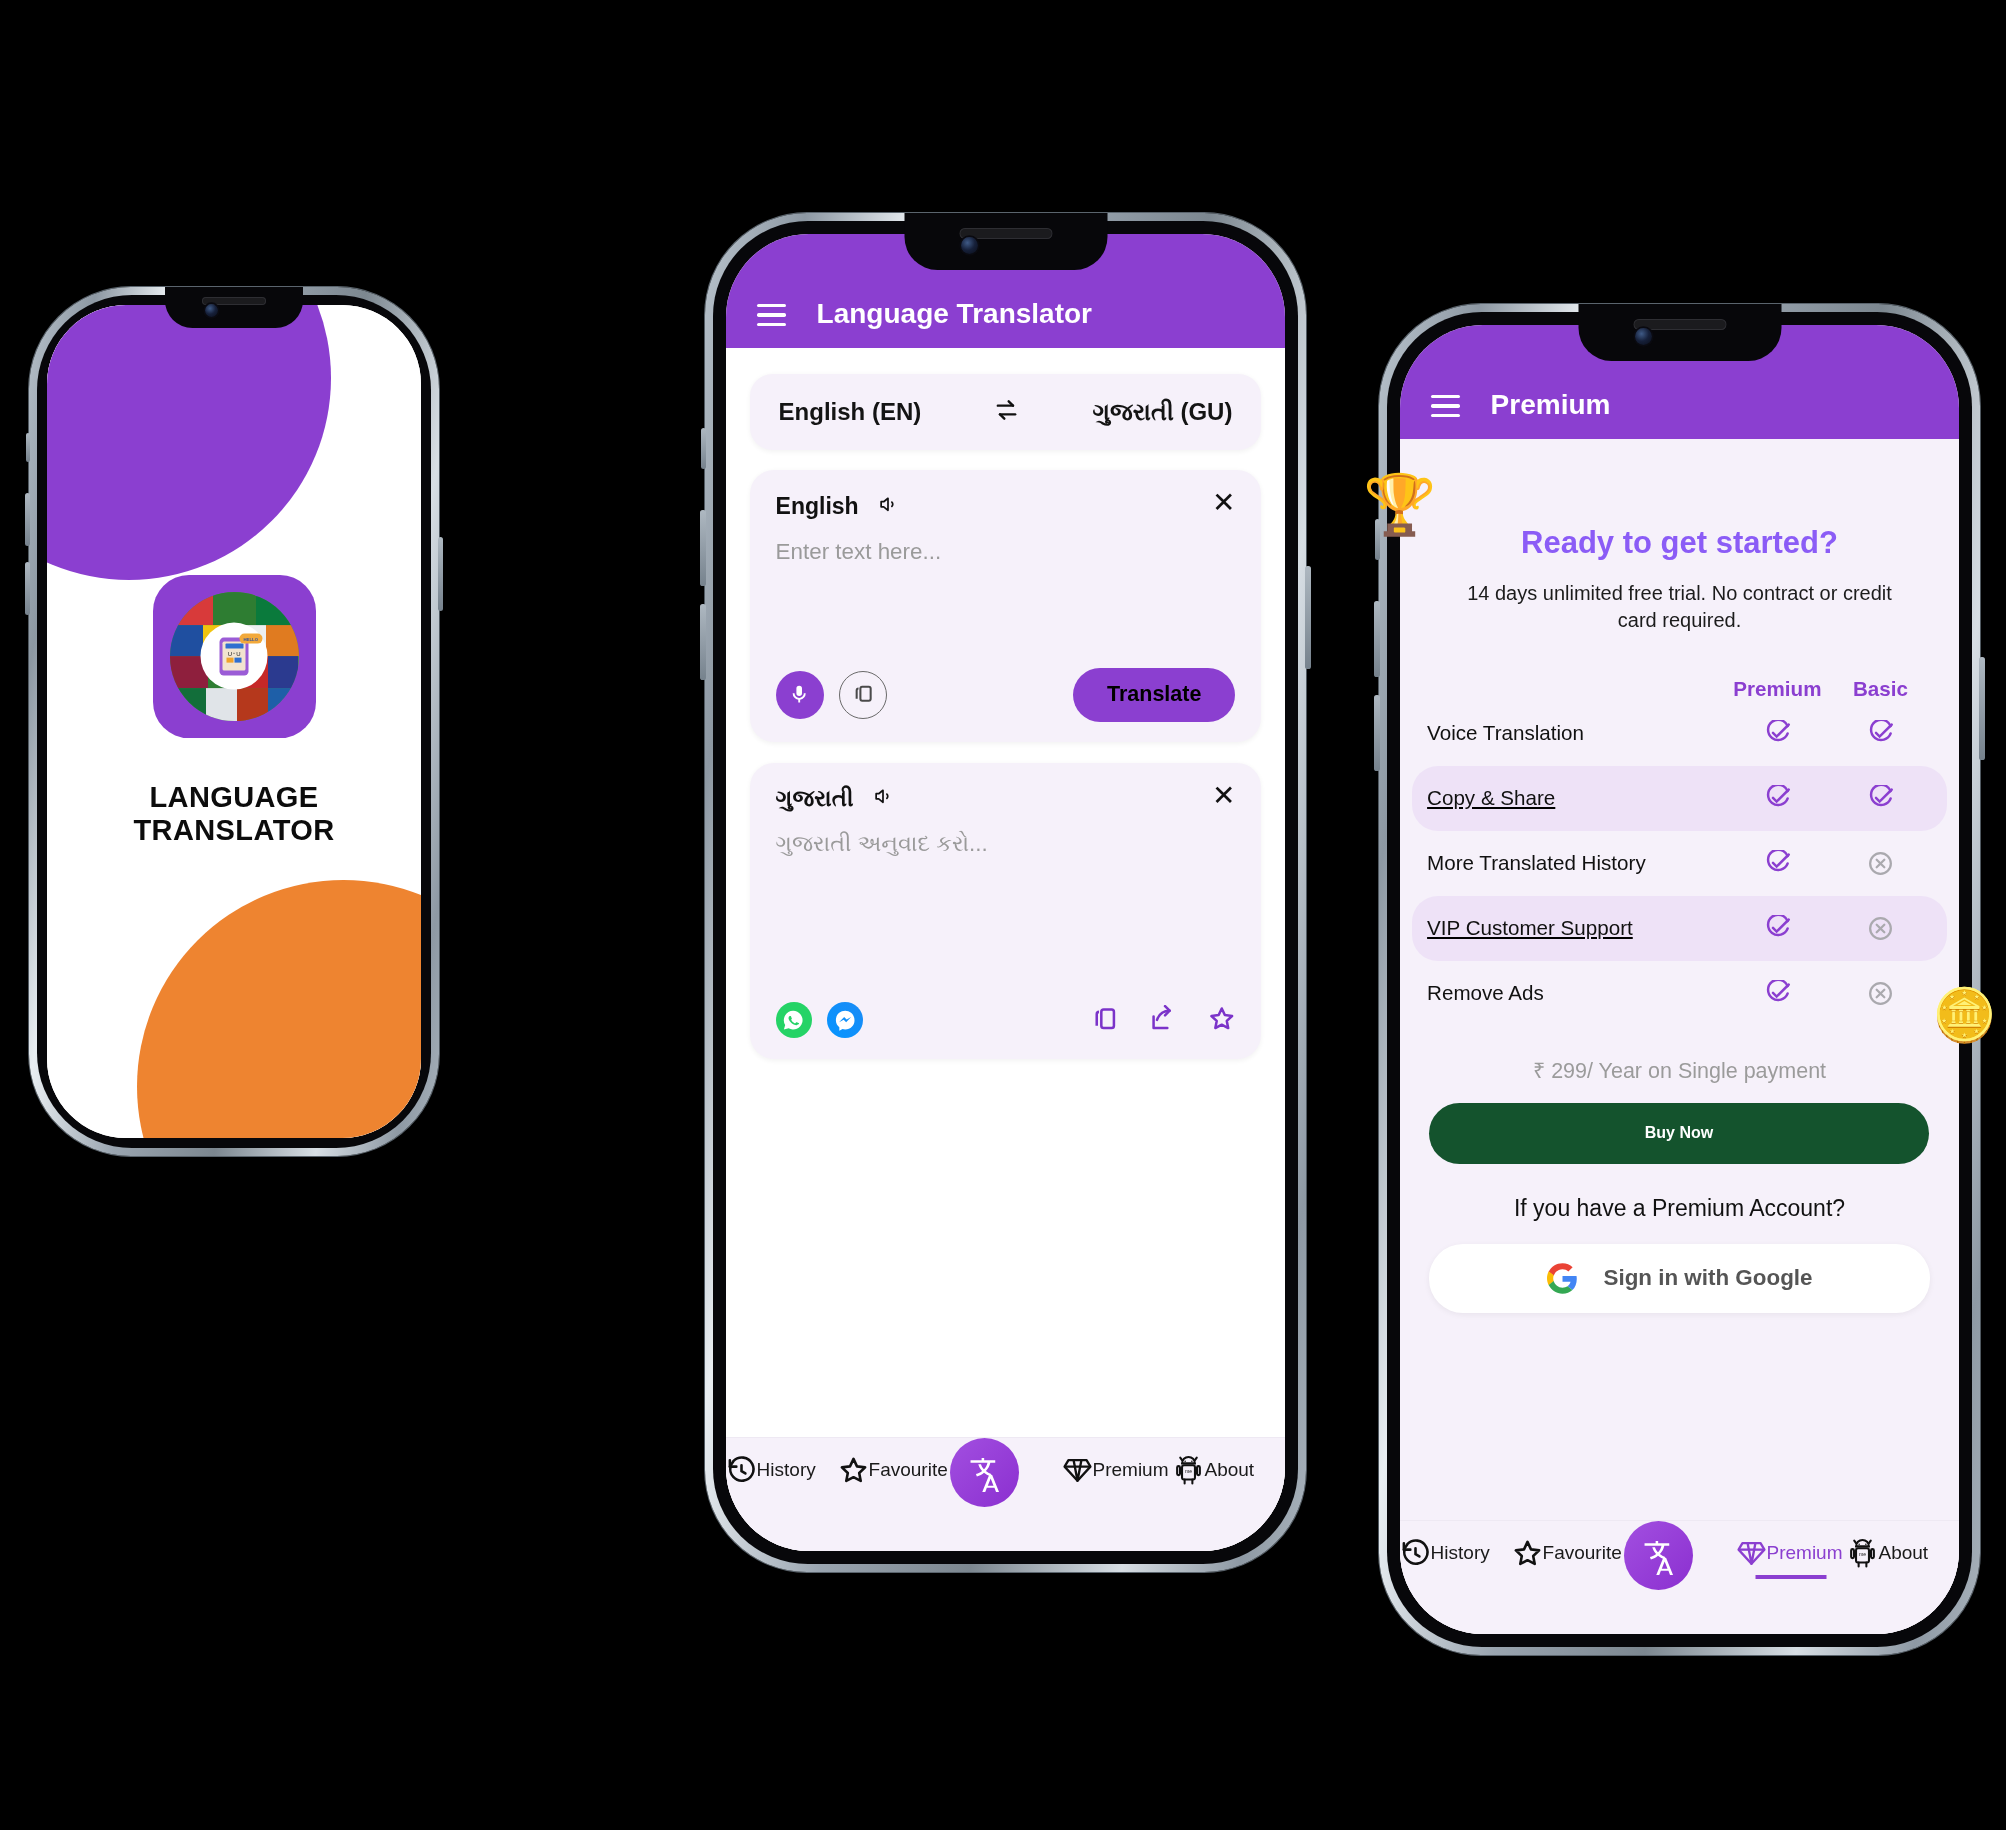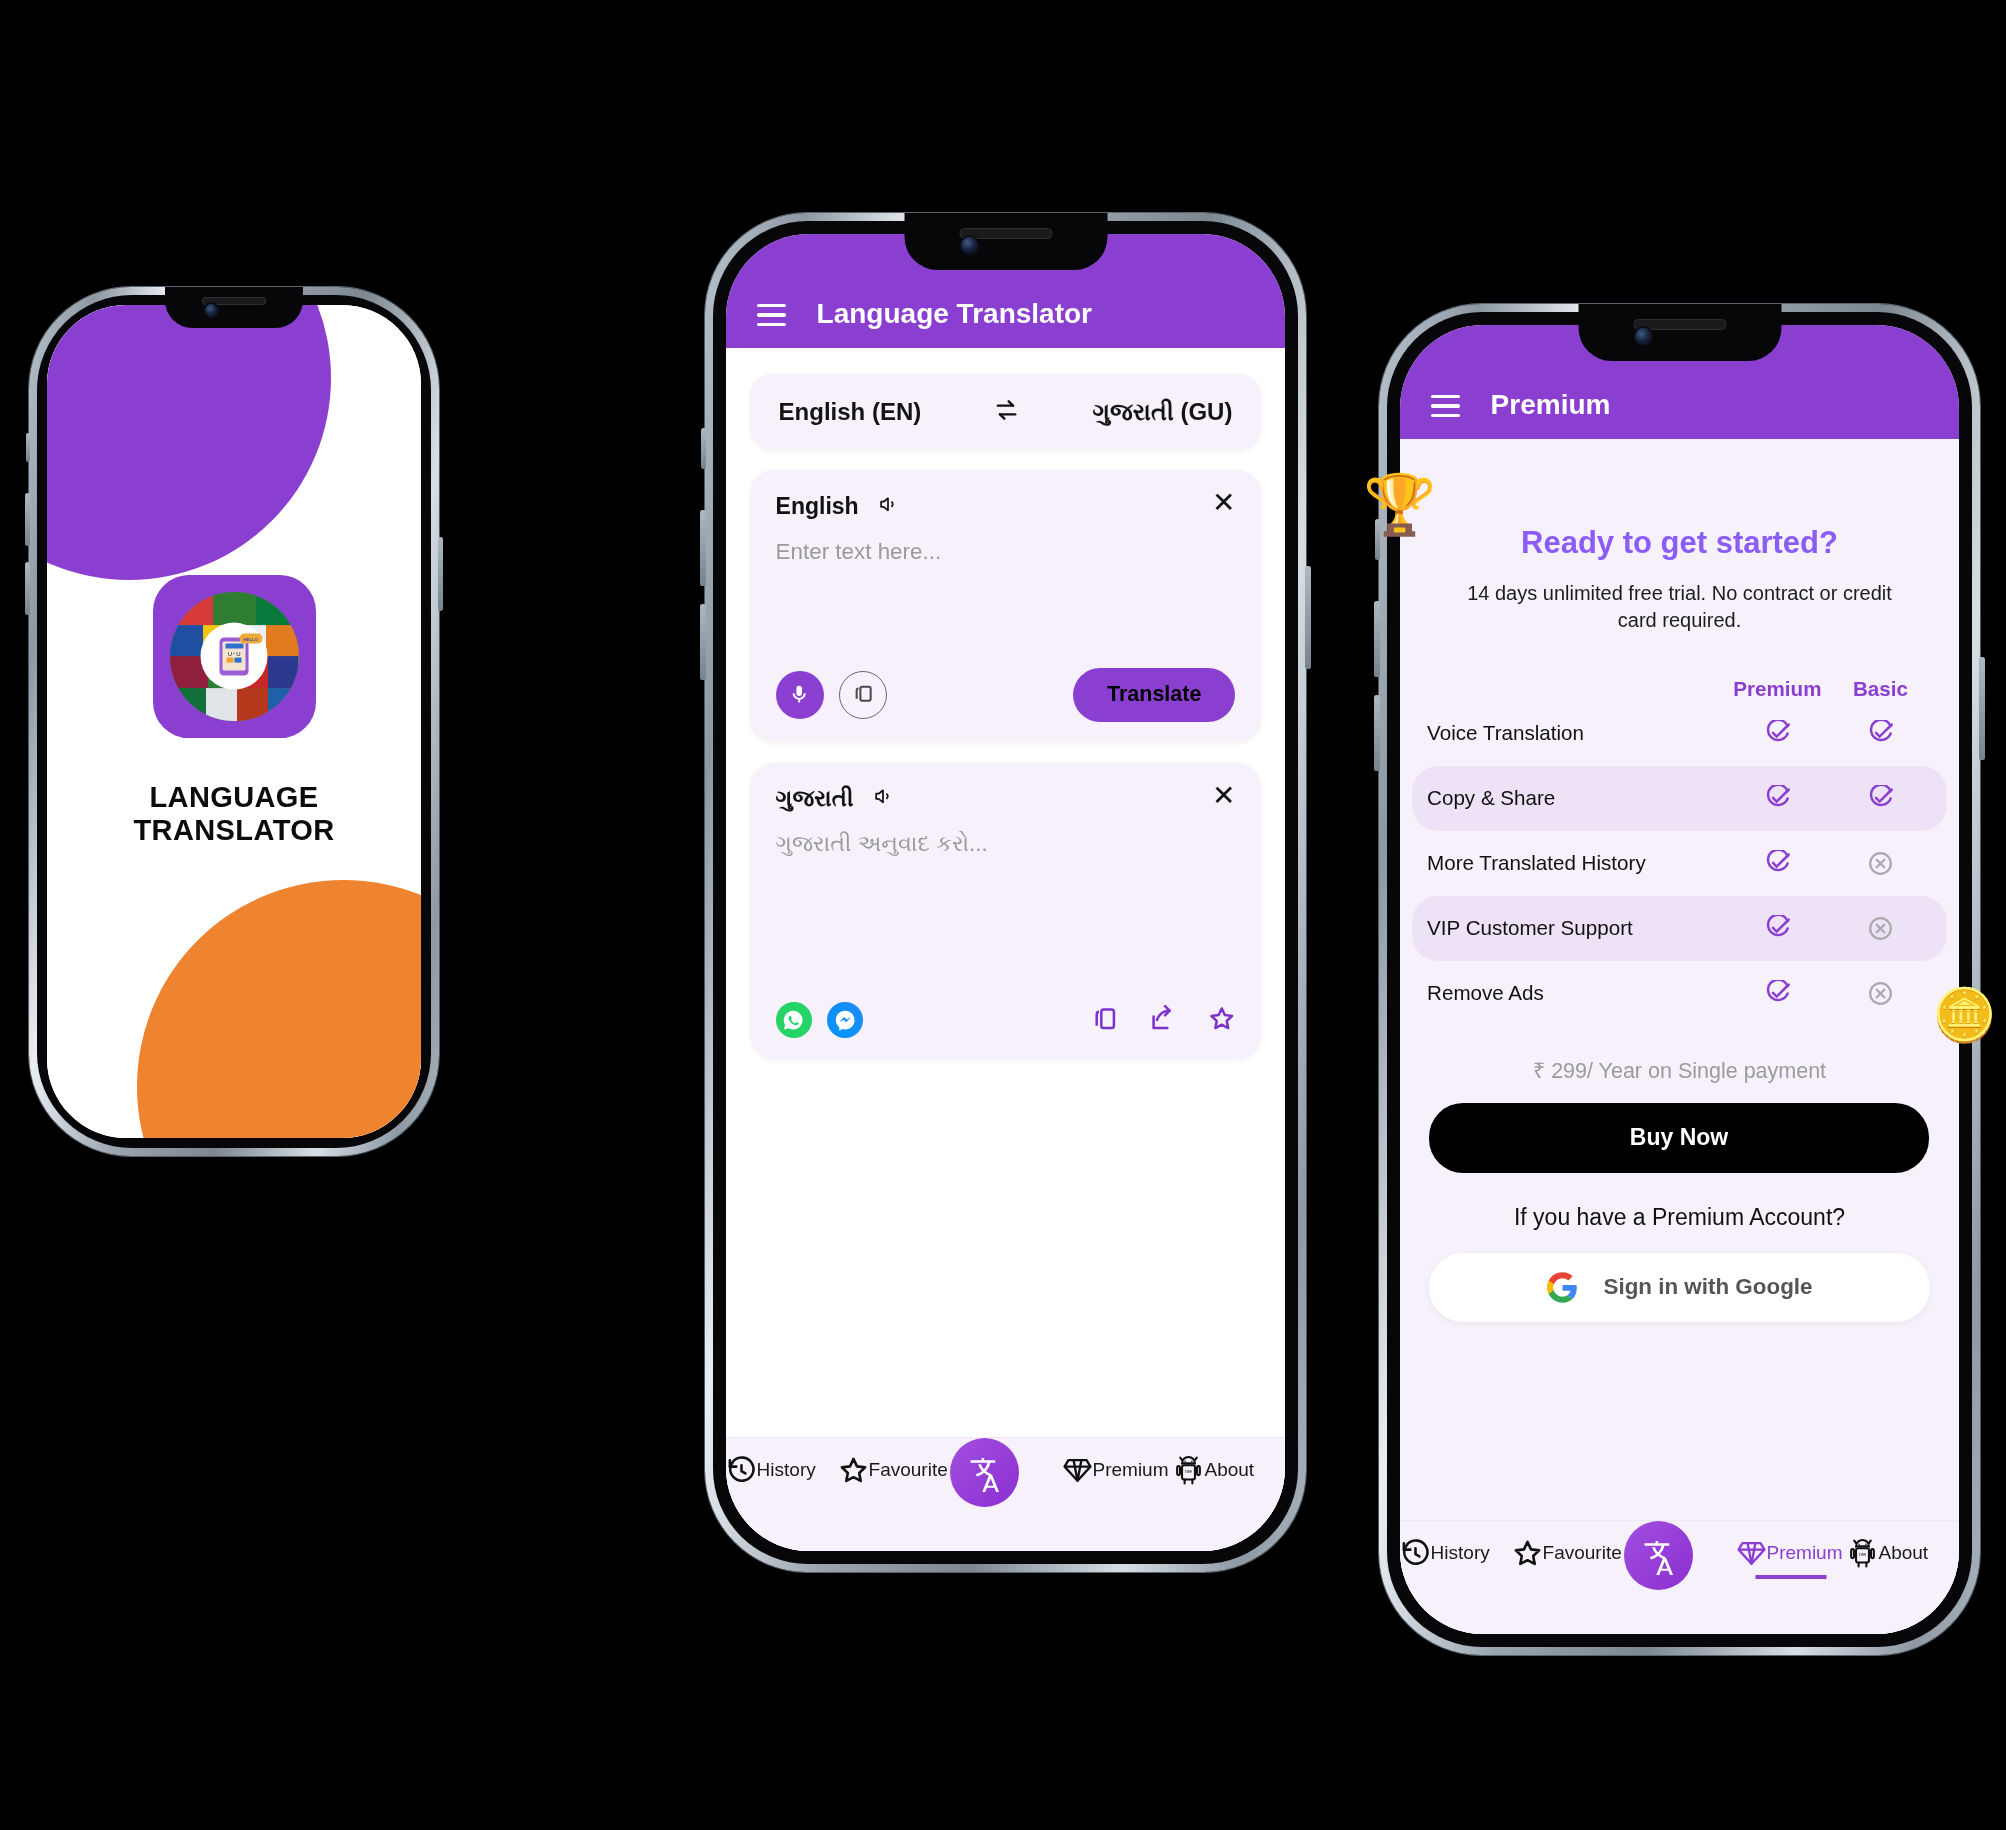--- a/index.html
+++ b/index.html
@@ -205,29 +205,29 @@
   .pm-sub { text-align: center; font-size: 20px; color: #1c1c1c; margin: 19px 46px 0; line-height: 1.35; }
   .trophy { position: absolute; left: -15.5px; top: 172px; font-size: 59px; line-height: 1; z-index: 6; }
   .coin { position: absolute; right: -17px; top: 685px; font-size: 52px; line-height: 1; z-index: 6; }
   .feat-head { display: flex; margin: 43px 27.5px 0; }
   .feat-head .sp { flex: 1; }
   .feat-head .h { width: 103px; text-align: center; font-size: 20.6px; font-weight: bold; color: #8B3FD0; }
   .feat-row {
     display: flex; align-items: center; margin: 0 12px; padding: 19px 15.5px;
     border-radius: 26px;
   }
-  .feat-row.alt { background: #EEE2F7; }
+  .feat-row.alt { background: #EEE2F7; text-decoration: underline; }
   .feat-row .nm { flex: 1; font-size: 20.6px; color: #111; }
   .feat-row .cell { width: 103px; display: flex; align-items: center; justify-content: center; }
   .feat-row .cell svg { width: 27px; height: 27px; }
   .pm-price { text-align: center; font-size: 21.5px; color: #9b9b9b; margin-top: 29px; }
   .buynow {
     display: block; margin: 19px 29px 13px; width: calc(100% - 59px);
-    background: #000000; color: #fff; border: none; cursor: pointer;
-    font-size: 23px; font-weight: bold; padding: 21.5px 0; border-radius: 34px;
+    background: #14532d; color: #fff; border: none; cursor: pointer;
+    font-size: 16px; font-weight: bold; padding: 21.5px 0; border-radius: 34px;
   }
   .pm-acct { text-align: center; font-size: 23px; color: #111; margin-top: 31px; }
   .gsignin {
     display: flex; align-items: center; justify-content: center; gap: 26px;
     margin: 22.4px 29px 0; background: #fff; border-radius: 34px;
     padding: 19px 0; box-shadow: 0 1.7px 6.9px rgba(0,0,0,.06); cursor: pointer;
   }
   .gsignin .gtx { font-size: 22.4px; color: #555; font-weight: bold; }
   .glogo { width: 31px; height: 31px; }
 </style>

